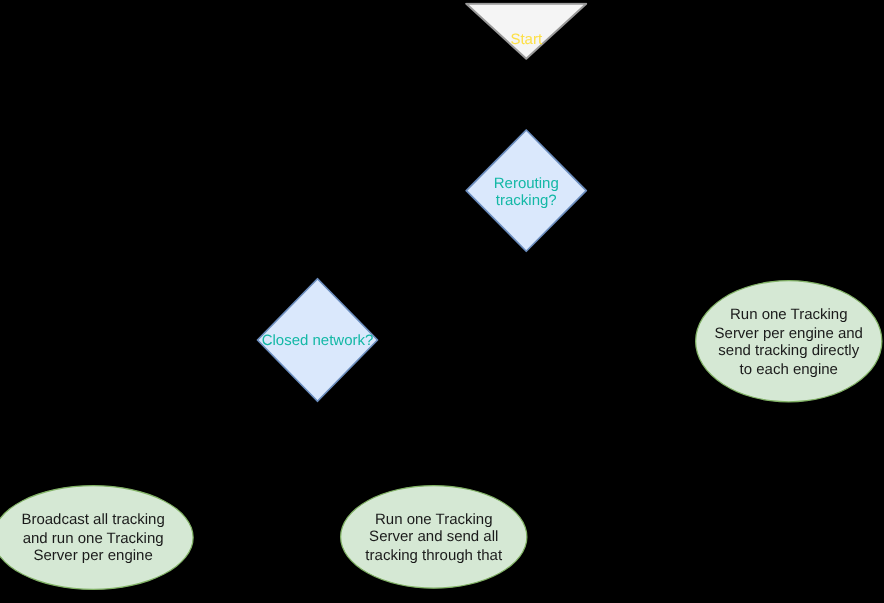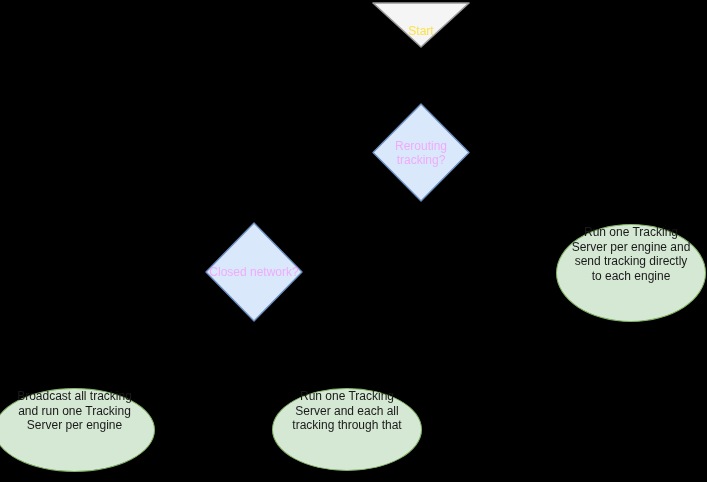--- a/index.html
+++ b/index.html
@@ -45,34 +45,35 @@
   .diamond-wrap svg {
     display: block;
     overflow: visible;
   }
   .diamond-label {
     position: absolute;
     top: 50%;
     left: 50%;
     transform: translate(-50%, -50%);
     text-align: center;
-    color: #f0abfc;
+    color: #14b8a6;
     font-size: 12px;
     line-height: 14px;
     white-space: nowrap;
     pointer-events: none;
   }
   
   .ellipse {
     position: absolute;
     border-radius: 50%;
     background: #d5e8d4;
     border: 1px solid #82b366;
     box-sizing: border-box;
     display: flex;
+    align-items: center;
     justify-content: center;
   }
   .ellipse-label {
     text-align: center;
     color: #1a1a1a;
     font-size: 12px;
     line-height: 14.5px;
     padding: 0 14px;
     pointer-events: none;
   }
@@ -108,16 +109,16 @@
 
   <div class="ellipse" style="left:556px; top:224px; width:150px; height:98px;">
     <div class="ellipse-label">Run one Tracking Server per engine and send tracking directly to each engine</div>
   </div>
 
   <div class="ellipse" style="left:-6px; top:388px; width:161px; height:84px;">
     <div class="ellipse-label">Broadcast all tracking and run one Tracking Server per engine</div>
   </div>
 
   <div class="ellipse" style="left:272px; top:388px; width:150px; height:83px;">
-    <div class="ellipse-label">Run one Tracking Server and each all tracking through that</div>
+    <div class="ellipse-label">Run one Tracking Server and send all tracking through that</div>
   </div>
 
 </div>
 
 </body></html>

